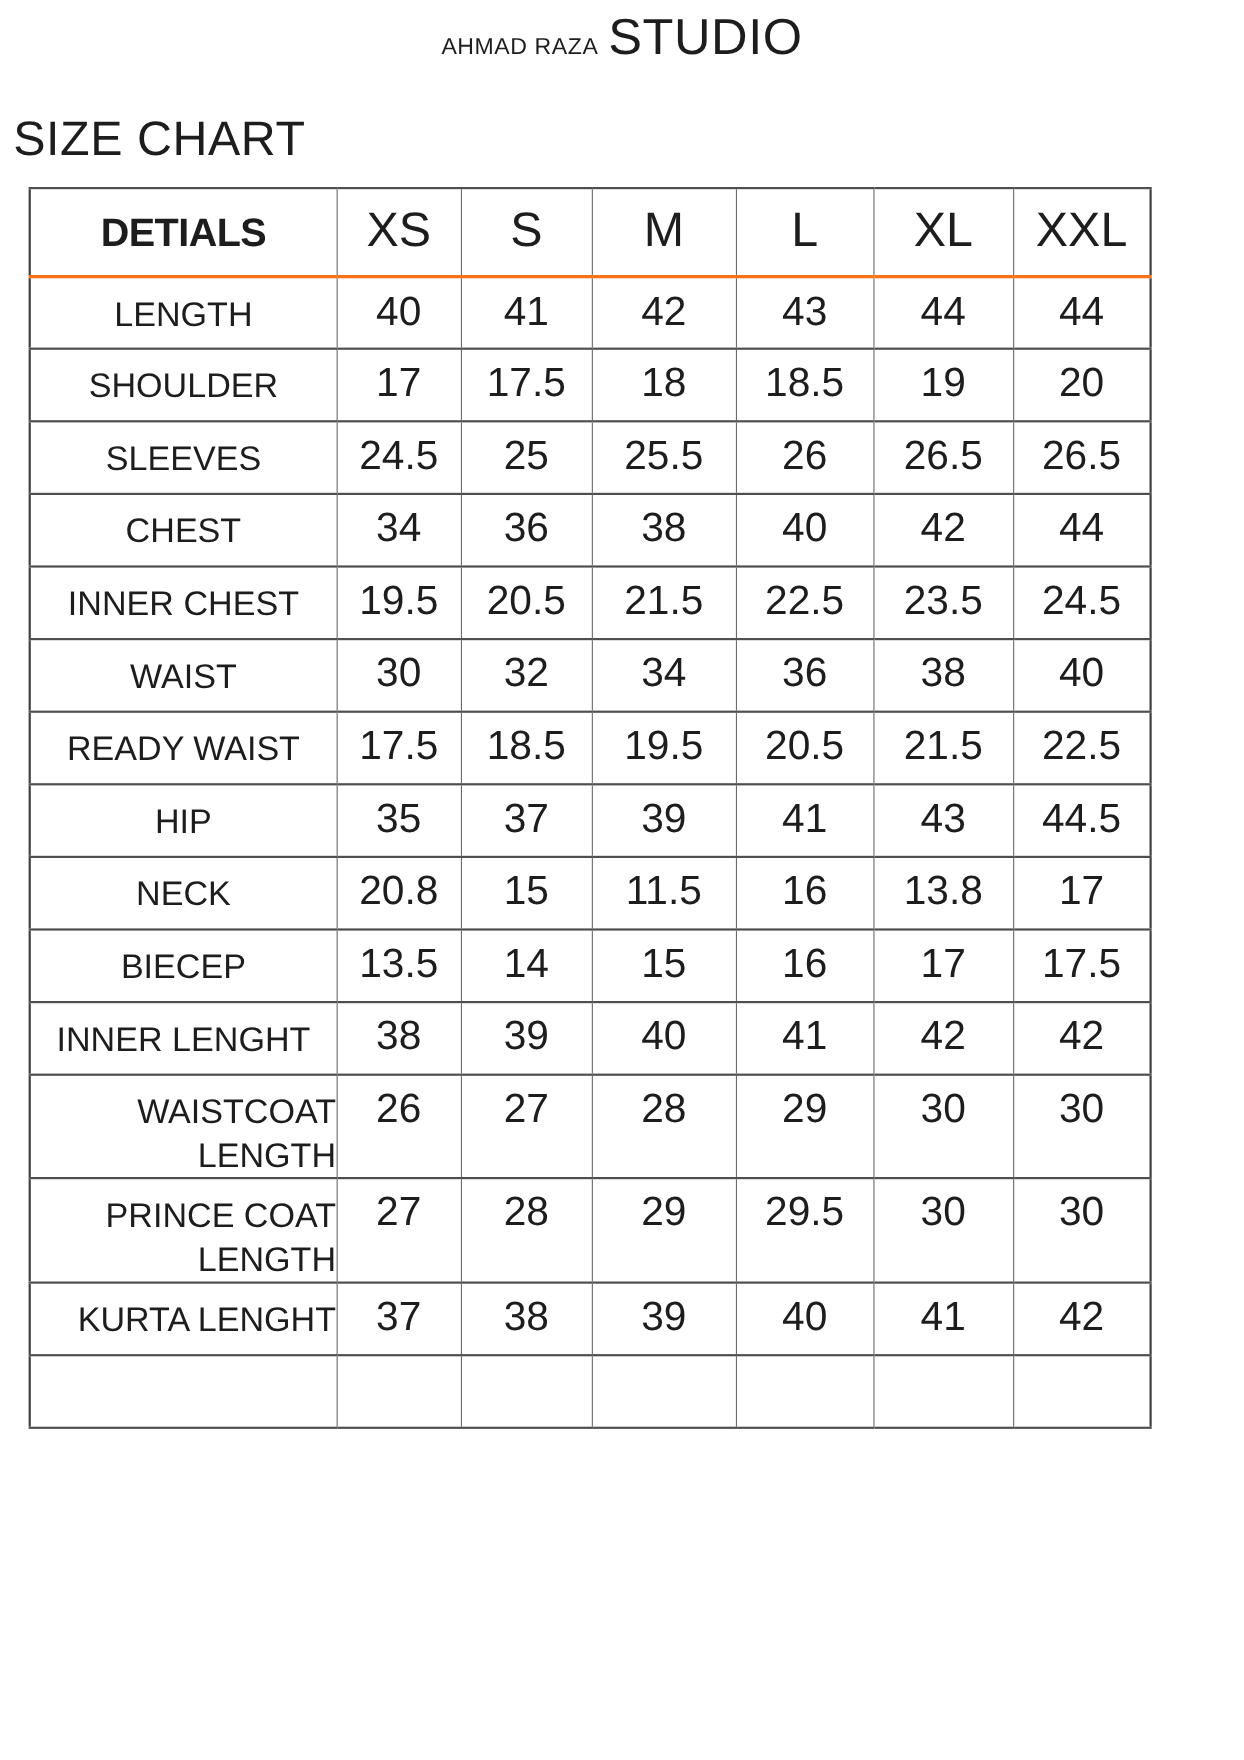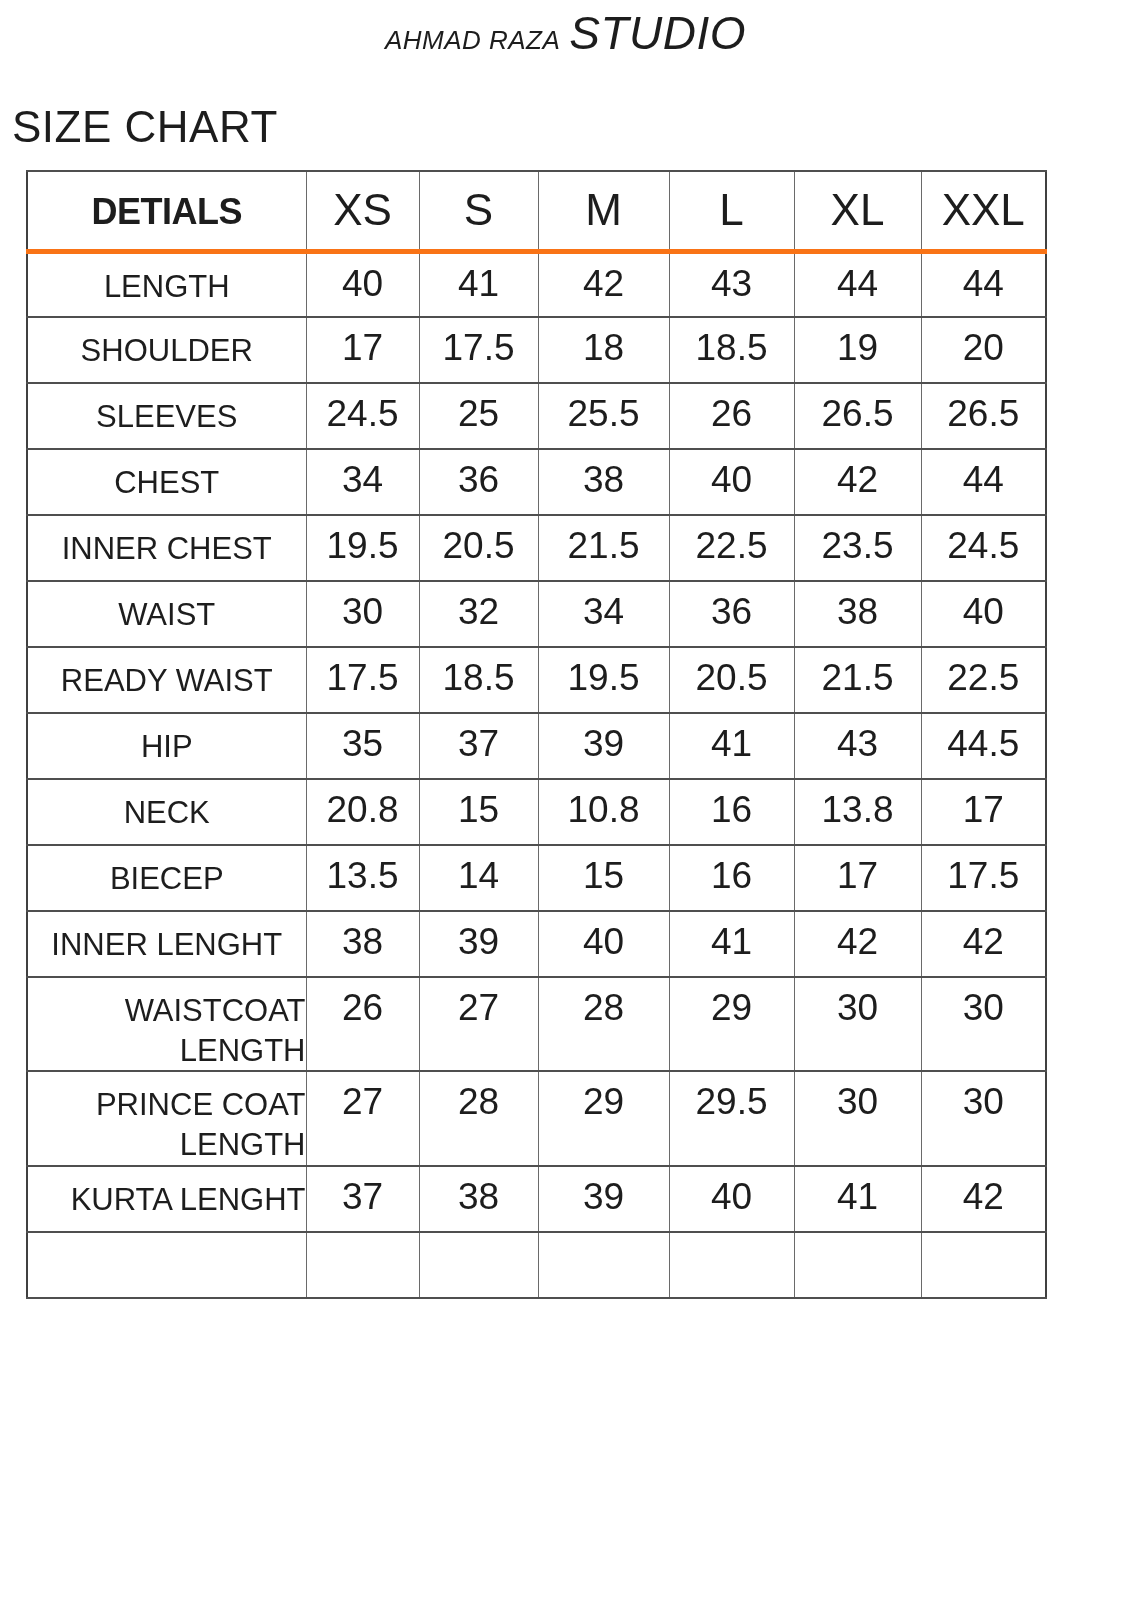--- a/index.html
+++ b/index.html
@@ -27,29 +27,27 @@
     top: 6px;
     left: 0;
     width: 100%;
     display: flex;
     justify-content: center;
     align-items: baseline;
     gap: 9px;
     white-space: nowrap;
   }
   .brand-prefix {
-    font-size: 26px;
+    font-size: 21px;
     letter-spacing: 0.5px;
-    font-style: italic;
   }
   .brand-name {
     font-size: 46px;
     font-weight: 400;
     letter-spacing: 0.5px;
-    font-style: italic;
   }
   .chart-title {
     position: absolute;
     top: 90px;
     left: 0;
     width: 100%;
     margin: 12px;
     text-align: left;
     font-size: 44px;
     font-weight: 400;
@@ -75,21 +73,21 @@
     vertical-align: top;
     text-align: center;
     padding: 0;
     overflow: hidden;
   }
   .size-table thead th {
     height: 80px;
     font-size: 44px;
     font-weight: 400;
     padding-top: 13px;
-    border-bottom: 5px solid #f97316;
+    border-bottom: 3px solid #f97316;
   }
   .size-table thead th:first-child {
     font-size: 36px;
     font-weight: 700;
     padding-top: 19px;
     letter-spacing: -0.5px;
   }
   .size-table tbody td {
     height: 66px;
     padding-top: 9px;
@@ -214,21 +212,21 @@
           <td class="value-cell">37</td>
           <td class="value-cell">39</td>
           <td class="value-cell">41</td>
           <td class="value-cell">43</td>
           <td class="value-cell">44.5</td>
         </tr>
         <tr>
           <td class="label-cell">NECK</td>
           <td class="value-cell">20.8</td>
           <td class="value-cell">15</td>
-          <td class="value-cell">10.8</td>
+          <td class="value-cell">11.5</td>
           <td class="value-cell">16</td>
           <td class="value-cell">13.8</td>
           <td class="value-cell">17</td>
         </tr>
         <tr>
           <td class="label-cell">BIECEP</td>
           <td class="value-cell">13.5</td>
           <td class="value-cell">14</td>
           <td class="value-cell">15</td>
           <td class="value-cell">16</td>

